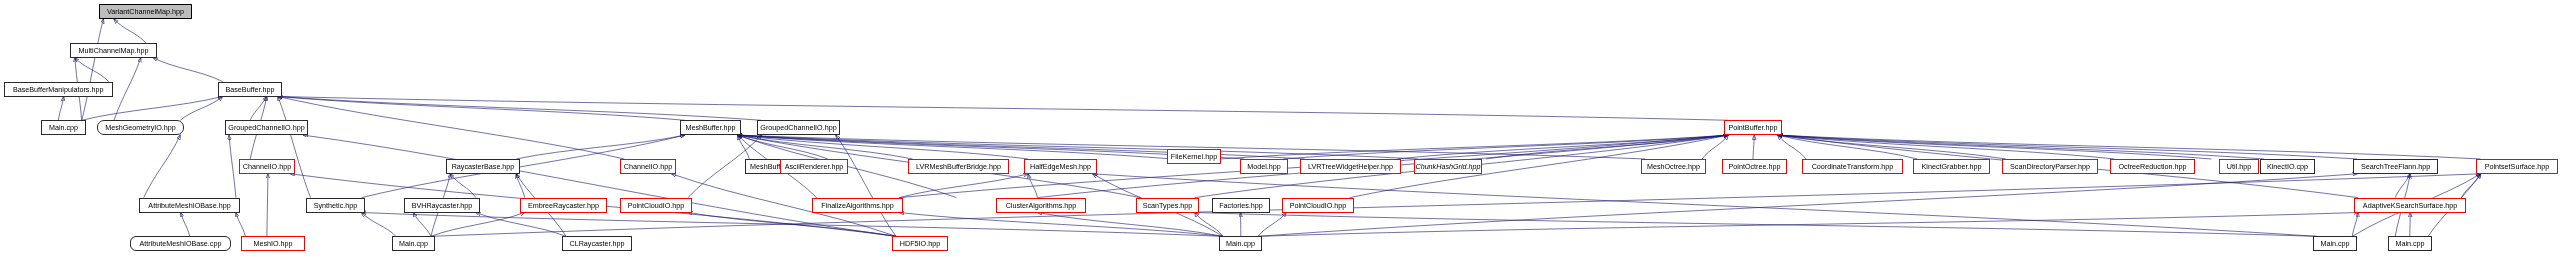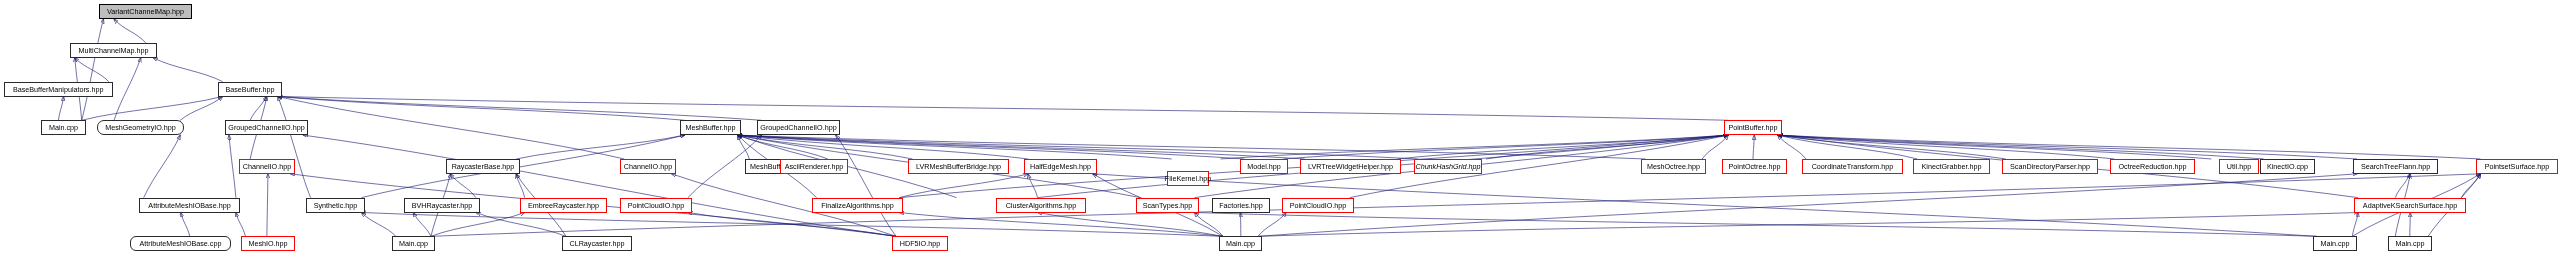--- a/index.html
+++ b/index.html
@@ -124,21 +124,21 @@
     <div class="node" style="left: 680px; top: 120px; width: 61px;">MeshBuffer.hpp</div>
     <div class="node" style="left: 757px; top: 120px; width: 83px;">GroupedChannelIO.hpp</div>
     <div class="node red" style="left: 1724px; top: 120px; width: 58px;">PointBuffer.hpp</div>
     <div class="node red" style="left: 239px; top: 159px; width: 56px;">ChannelIO.hpp</div>
     <div class="node" style="left: 446px; top: 159px; width: 74px;">RaycasterBase.hpp</div>
     <div class="node red" style="left: 620px; top: 159px; width: 56px;">ChannelIO.hpp</div>
     <div class="node" style="left: 745px; top: 159px; width: 60px;">MeshBuffer.cpp</div>
     <div class="node red" style="left: 780px; top: 159px; width: 68px;">AsciiRenderer.hpp</div>
     <div class="node red" style="left: 908px; top: 159px; width: 101px;">LVRMeshBufferBridge.hpp</div>
     <div class="node red" style="left: 1024px; top: 159px; width: 73px;">HalfEdgeMesh.hpp</div>
-    <div class="node red" style="left: 1167px; top: 171px; width: 42px;">FileKernel.hpp</div>
+    <div class="node red" style="left: 1167px; top: 149px; width: 54px;">FileKernel.hpp</div>
     <div class="node red" style="left: 1240px; top: 159px; width: 48px;">Model.hpp</div>
     <div class="node red" style="left: 1300px; top: 159px; width: 101px;">LVRTreeWidgetHelper.hpp</div>
     <div class="node red" style="left: 1414px; top: 159px; width: 68px; font-style: italic;">ChunkHashGrid.hpp</div>
     <div class="node red" style="left: 1641px; top: 159px; width: 65px;">MeshOctree.hpp</div>
     <div class="node red" style="left: 1722px; top: 159px; width: 65px;">PointOctree.hpp</div>
     <div class="node red" style="left: 1802px; top: 159px; width: 101px;">CoordinateTransform.hpp</div>
     <div class="node red" style="left: 1913px; top: 159px; width: 77px;">KinectGrabber.hpp</div>
     <div class="node red" style="left: 2002px; top: 159px; width: 96px; text-align: center;">ScanDirectoryParser.hpp</div>
     <div class="node red" style="left: 2110px; top: 159px; width: 85px;">OctreeReduction.hpp</div>
     <div class="node red" style="left: 2207px; top: 159px; width: 40px; margin-left: 12px;">Util.hpp</div>
@@ -150,21 +150,21 @@
     <div class="node" style="left: 404px; top: 198px; width: 76px;">BVHRaycaster.hpp</div>
     <div class="node red" style="left: 520px; top: 198px; width: 87px;">EmbreeRaycaster.hpp</div>
     <div class="node red" style="left: 620px; top: 198px; width: 72px;">PointCloudIO.hpp</div>
     <div class="node red" style="left: 812px; top: 198px; width: 91px;">FinalizeAlgorithms.hpp</div>
     <div class="node red" style="left: 996px; top: 198px; width: 90px;">ClusterAlgorithms.hpp</div>
     <div class="node red" style="left: 1136px; top: 198px; width: 63px;">ScanTypes.hpp</div>
     <div class="node" style="left: 1212px; top: 198px; width: 58px;">Factories.hpp</div>
     <div class="node red" style="left: 1282px; top: 198px; width: 72px;">PointCloudIO.hpp</div>
     <div class="node red" style="left: 2354px; top: 198px; width: 112px;">AdaptiveKSearchSurface.hpp</div>
     <div class="node" style="left: 130px; top: 236px; width: 101px; border-radius: 6px;">AttributeMeshIOBase.cpp</div>
-    <div class="node red" style="left: 241px; top: 236px; width: 54px;">MeshIO.hpp</div>
+    <div class="node red" style="left: 241px; top: 236px; width: 64px;">MeshIO.hpp</div>
     <div class="node" style="left: 392px; top: 236px; width: 43px;">Main.cpp</div>
     <div class="node" style="left: 562px; top: 236px; width: 70px;">CLRaycaster.hpp</div>
     <div class="node red" style="left: 892px; top: 236px; width: 56px;">HDF5IO.hpp</div>
     <div class="node" style="left: 1219px; top: 236px; width: 43px;">Main.cpp</div>
     <div class="node" style="left: 2313px; top: 236px; width: 44px;">Main.cpp</div>
     <div class="node" style="left: 2388px; top: 236px; width: 44px;">Main.cpp</div>
   </div>
 
 
 </body></html>

